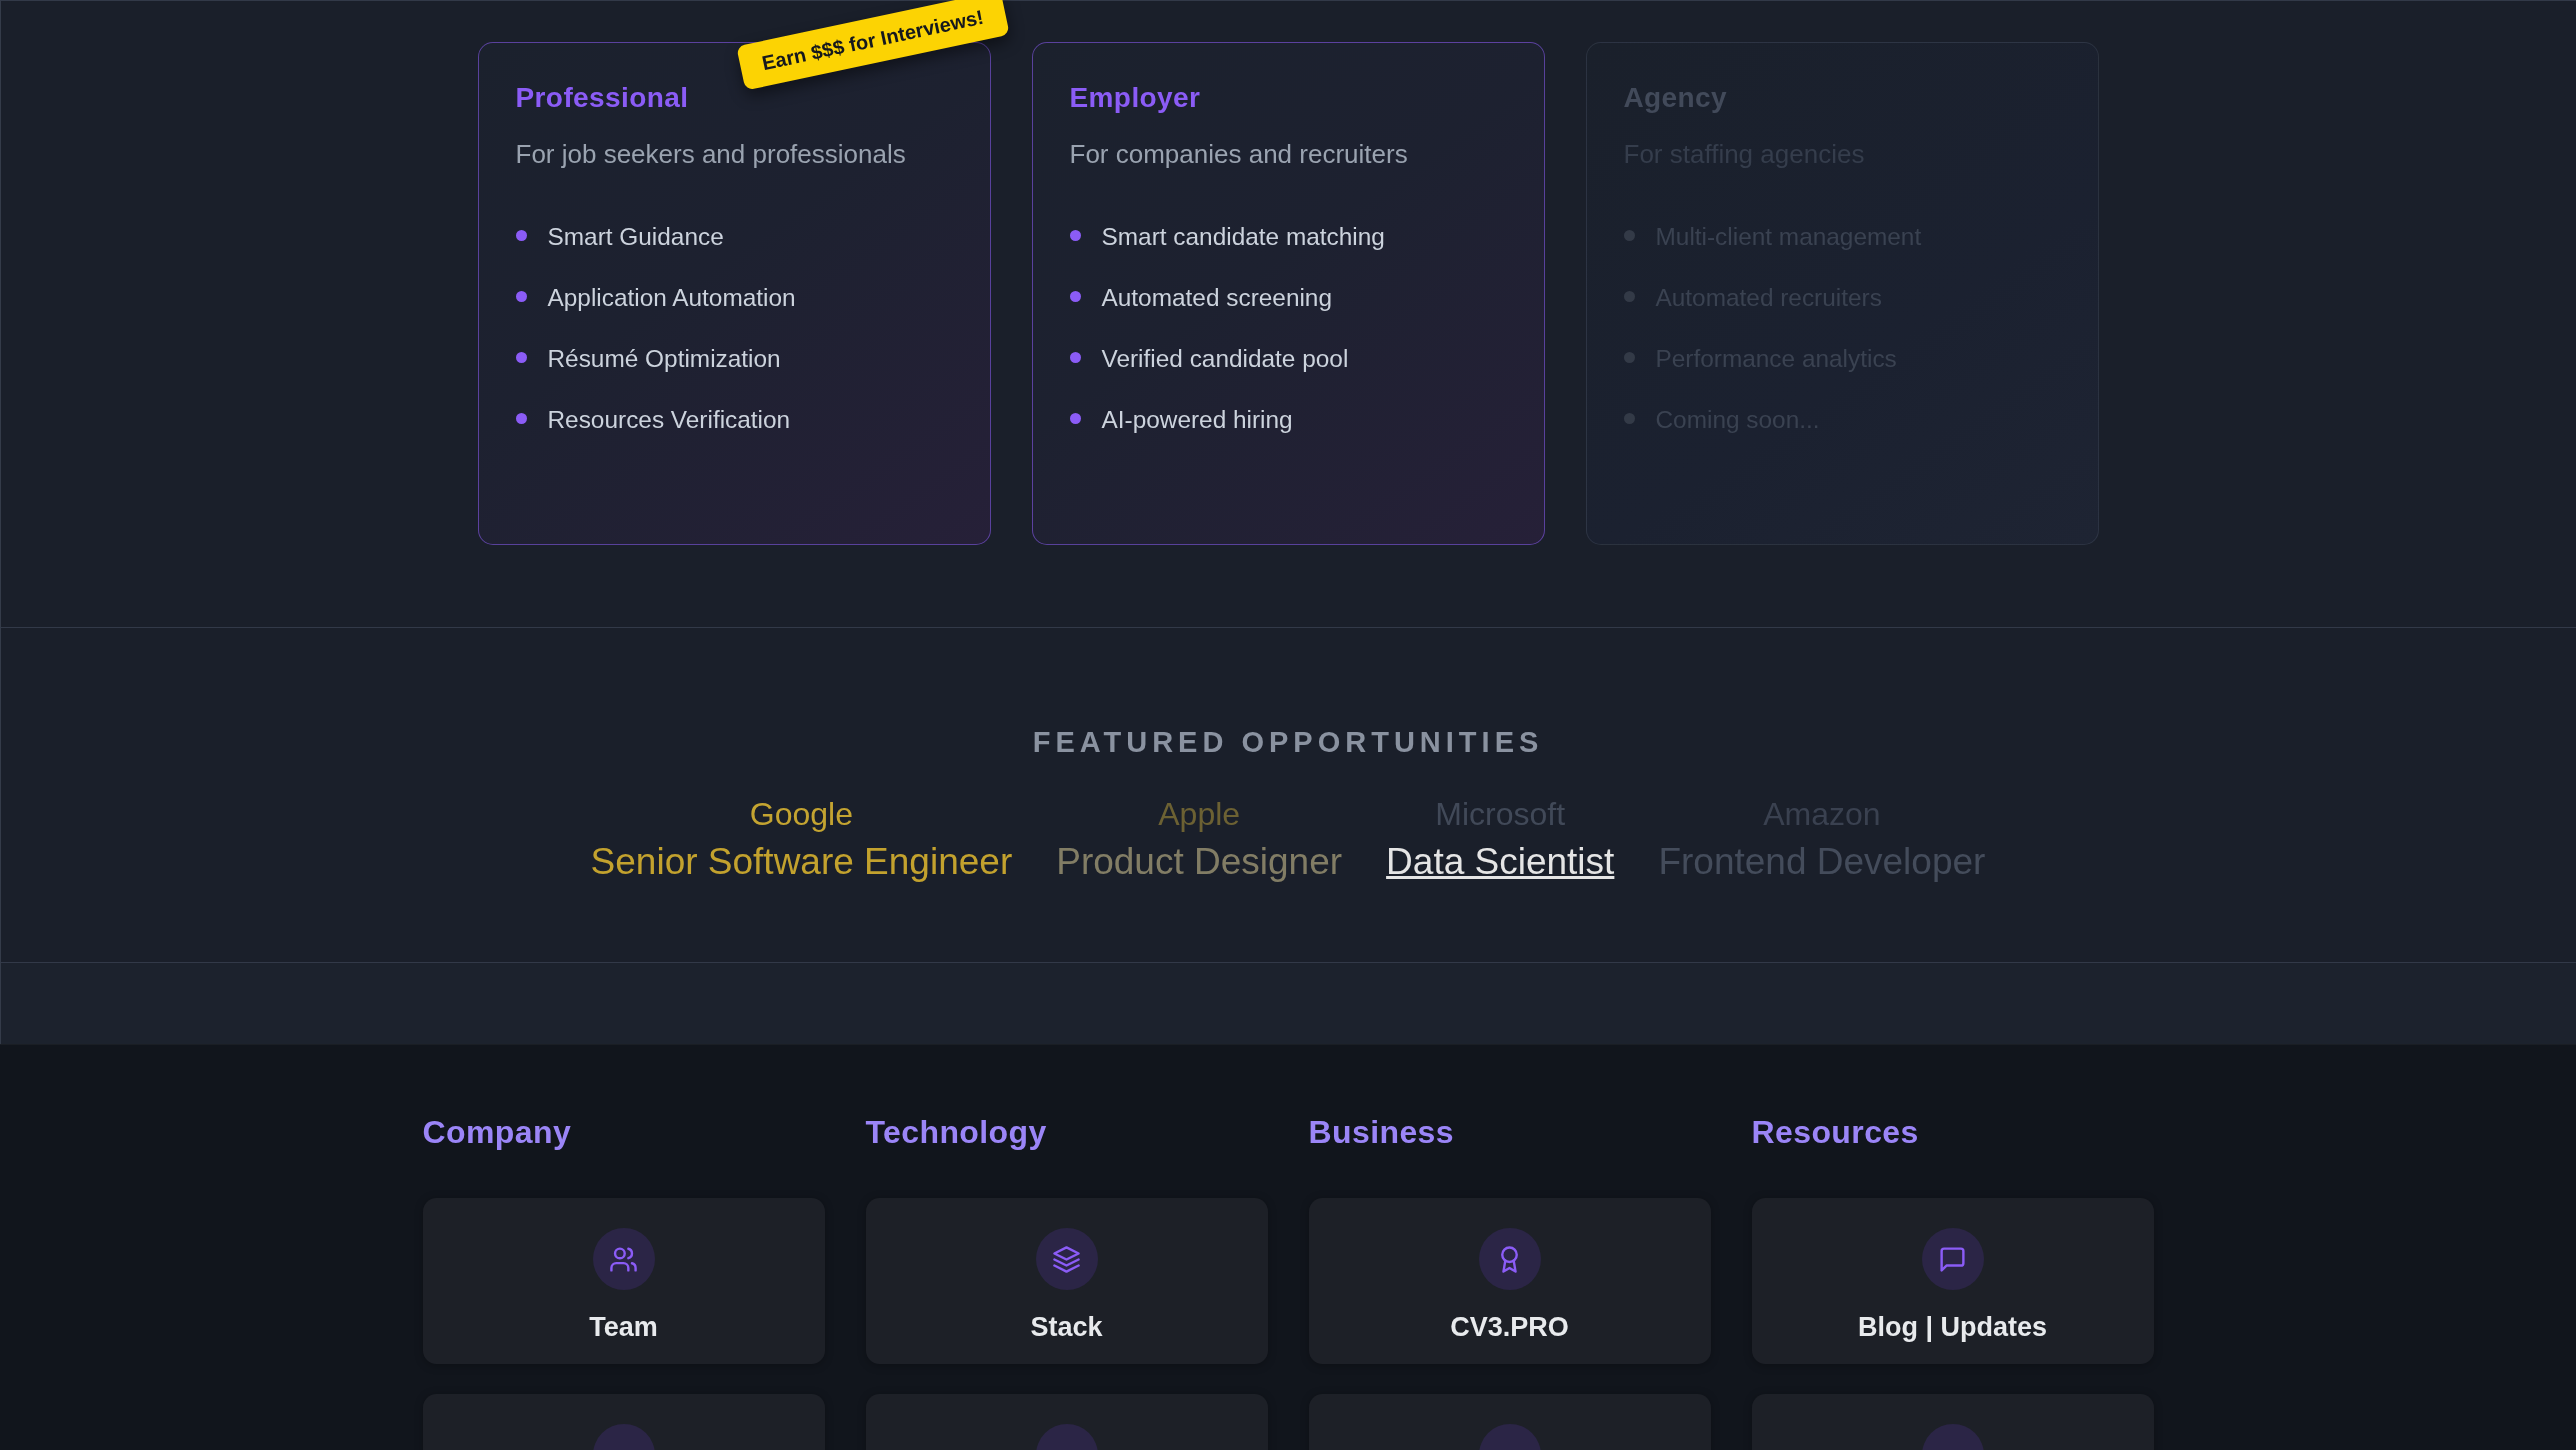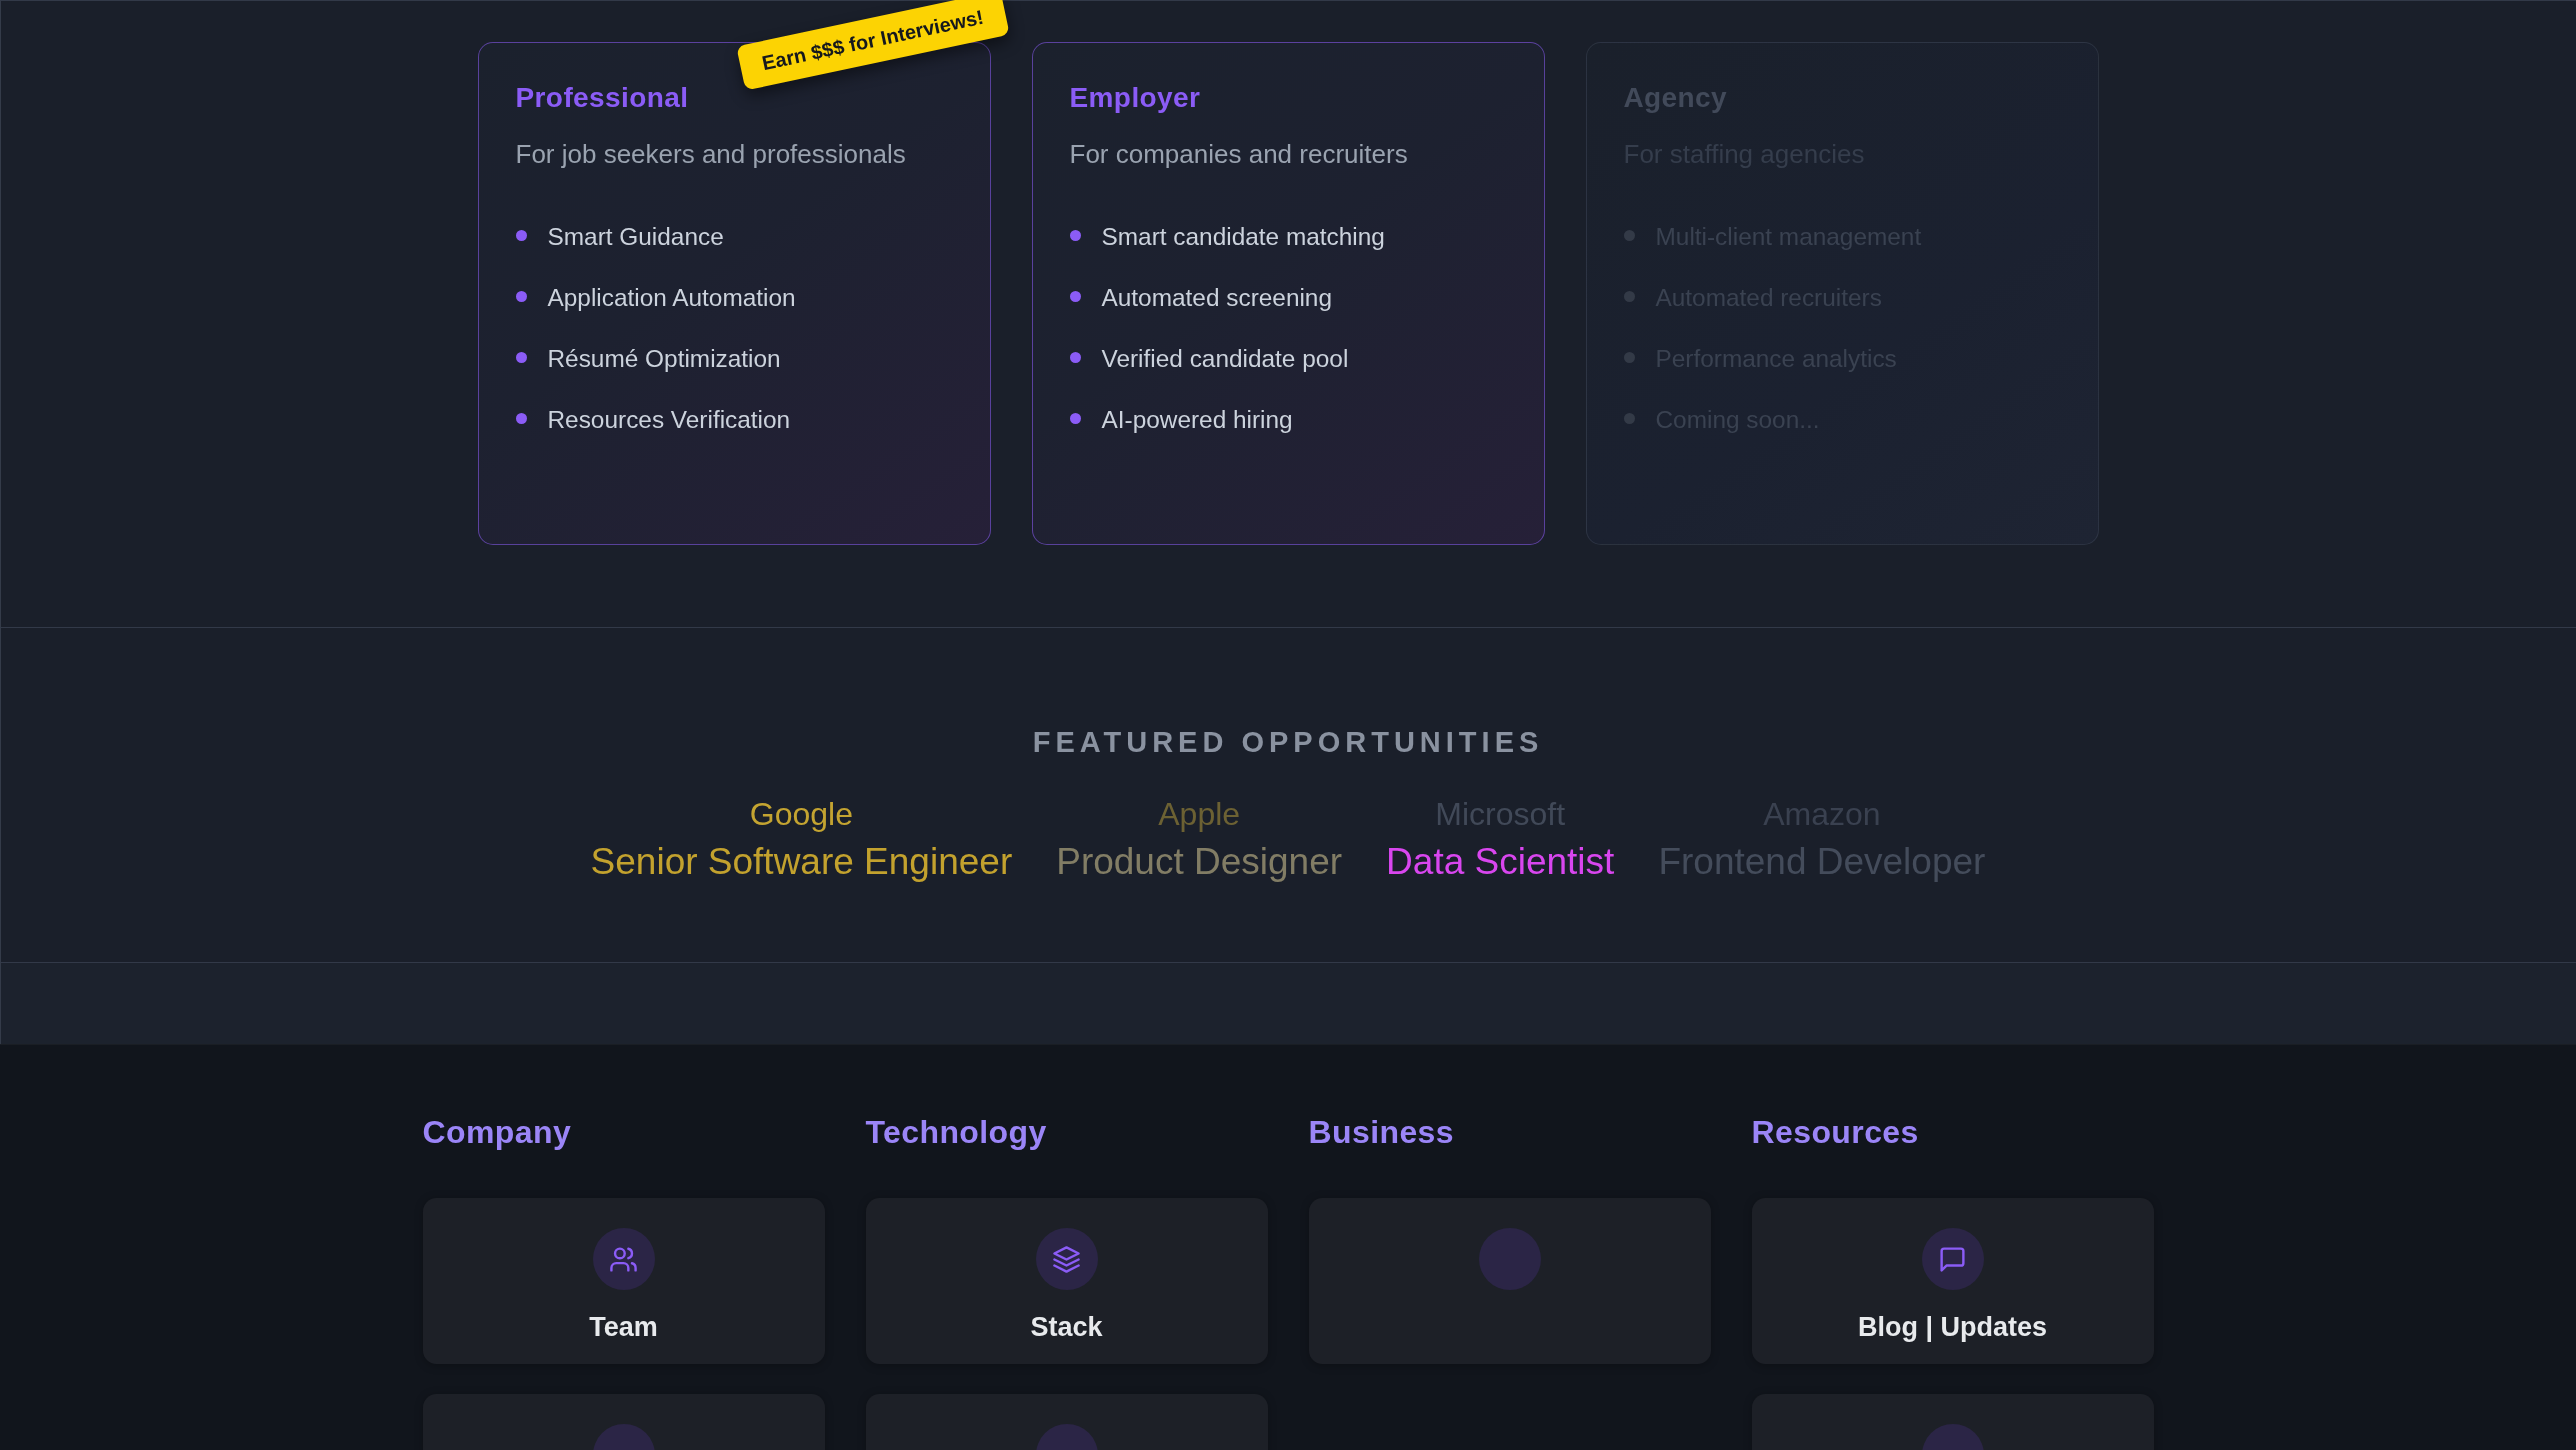--- a/index.html
+++ b/index.html
@@ -118,21 +118,21 @@
     align-items: flex-start;
     gap: 44px;
   }
   .featured-item .company { font-size: 32px; }
   .featured-item .role { font-size: 37px; margin-top: 8.4px; }
   .featured-item.f0 .company { color: #c4a431; }
   .featured-item.f0 .role    { color: #c3a22e; }
   .featured-item.f1 .company { color: #6c6133; }
   .featured-item.f1 .role    { color: #827d65; }
   .featured-item.f2 .company { color: #414958; }
-  .featured-item.f2 .role    { color: #d946ef; }
+  .featured-item.f2 .role    { color: #e5e5e5; text-decoration: underline; }
   .featured-item.f3 .company { color: #3a4150; }
   .featured-item.f3 .role    { color: #444c5b; }
 
   
   .strip {
     height: 82px;
     background: #1c222d;
     border-top: 0.8px solid #323948;
   }
 
@@ -290,20 +290,29 @@
           <span class="link-label">Stack</span>
         </div>
         <div class="link-card">
           <span class="icon-circle"></span>
         </div>
       </div>
 
       <div class="footer-col">
         <h4 class="footer-heading">Business</h4>
         <div class="link-card">
+          <span class="icon-circle">
+            <svg viewBox="0 0 24 24" fill="none" stroke="currentColor" stroke-width="2" stroke-linecap="round" stroke-linejoin="round">
+              <circle cx="12" cy="8" r="6"></circle>
+              <path d="M15.477 12.89 17 22l-5-3-5 3 1.523-9.11"></path>
+            </svg>
+          </span>
+          <span class="link-label">CV3.PRO</span>
+        </div>
+        <div class="link-card">
           <span class="icon-circle"></span>
         </div>
       </div>
 
       <div class="footer-col">
         <h4 class="footer-heading">Resources</h4>
         <div class="link-card">
           <span class="icon-circle">
             <svg viewBox="0 0 24 24" fill="none" stroke="currentColor" stroke-width="2" stroke-linecap="round" stroke-linejoin="round">
               <path d="M21 15a2 2 0 0 1-2 2H7l-4 4V5a2 2 0 0 1 2-2h14a2 2 0 0 1 2 2z"></path>

